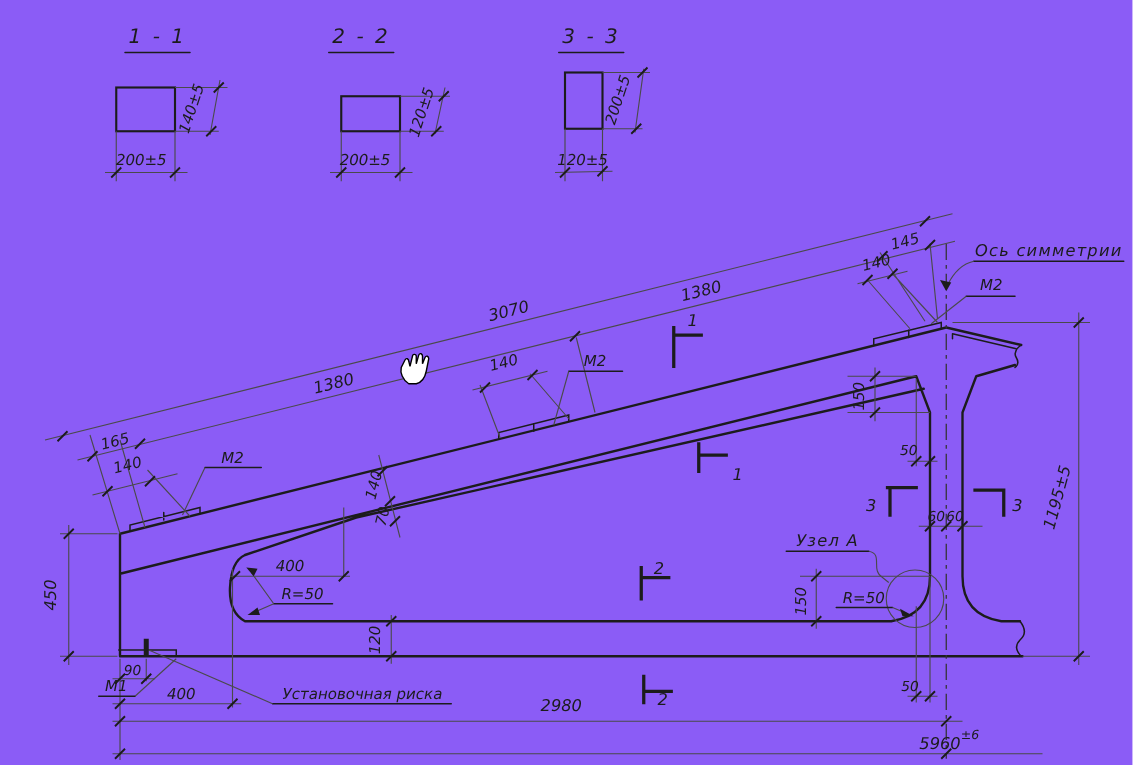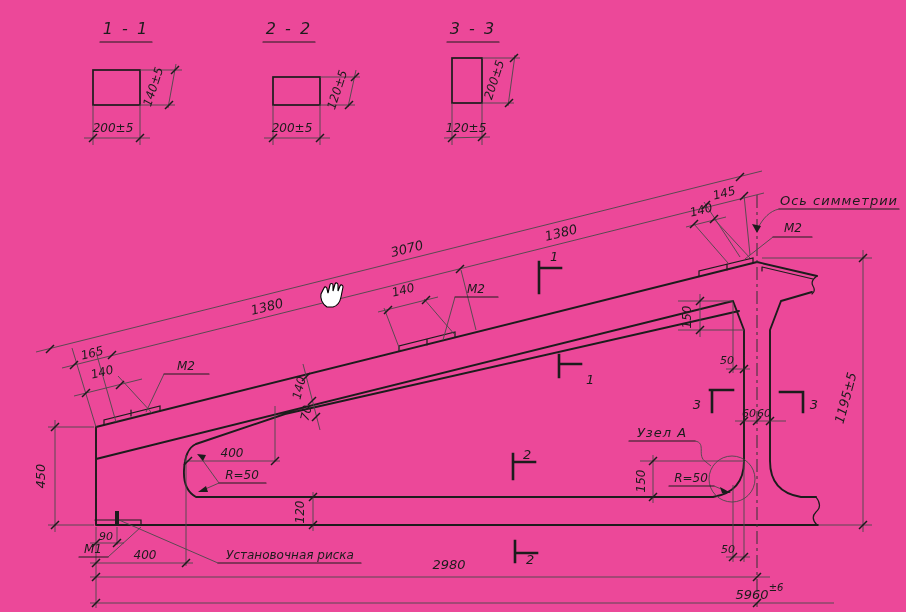--- a/index.html
+++ b/index.html
@@ -1,16 +1,16 @@
 <!DOCTYPE html>
 <html><head>
 <meta charset="utf-8">
 <style>
   html,body{margin:0;padding:0;background:#ffffff;}
-  .page{width:906px;height:612px;position:relative;background:#ec4899;overflow:hidden;}
+  .page{width:906px;height:612px;position:relative;background:#8b5cf6;overflow:hidden;}
   svg{display:block;}
   .t{font-family:"DejaVu Sans","Liberation Sans",sans-serif;font-style:italic;fill:#1c1c1c;}
   .f16{font-size:16px;letter-spacing:2px;}
   .f13{font-size:13px;}
   .f12{font-size:12px;}
   .f11{font-size:11px;}
   .f10{font-size:10px;}
   .ls1{letter-spacing:1px;}
   .hv{stroke:#1c1c1c;stroke-width:1.9;fill:none;stroke-linecap:round;stroke-linejoin:round;}
   .md{stroke:#1c1c1c;stroke-width:1.2;fill:none;stroke-linecap:round;}

